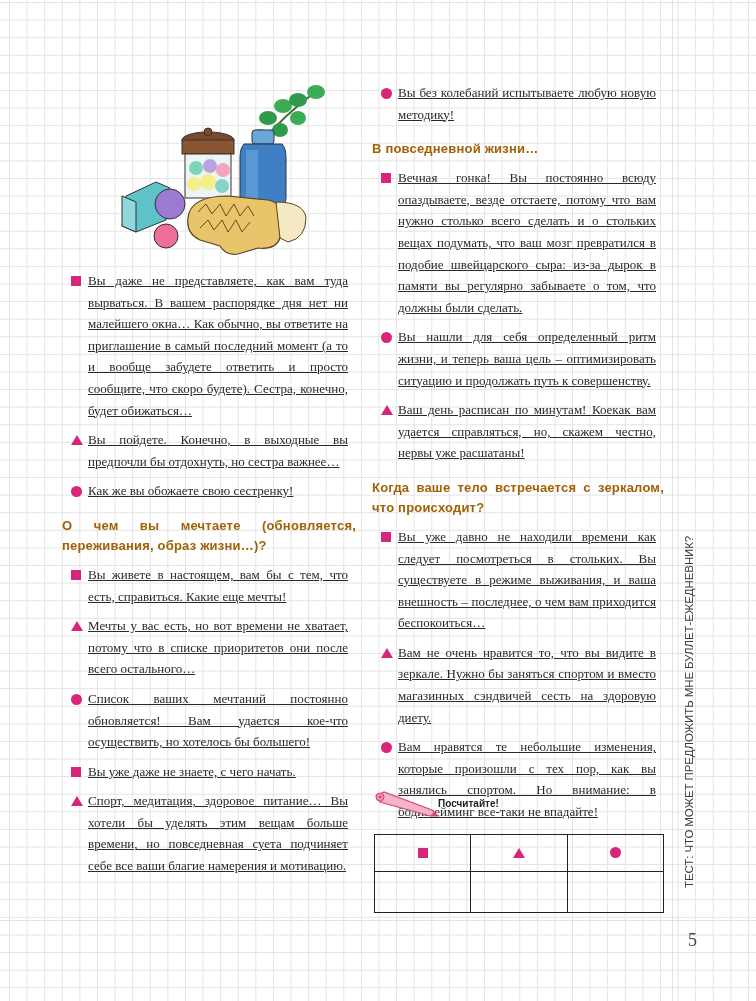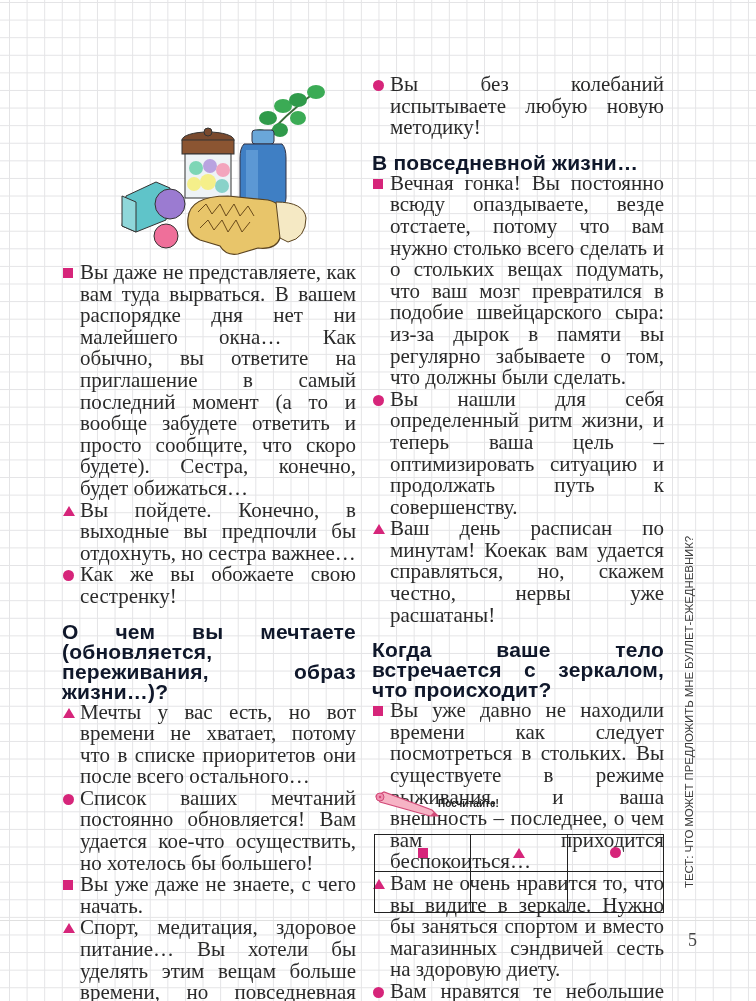--- a/index.html
+++ b/index.html
@@ -12,29 +12,29 @@
     background-size: 17.6px 17.6px;
     background-position: 9px 2px;
     font-family: "Liberation Serif", "DejaVu Serif", serif;
     color: #2a2a2a;
   }
   .col { position: absolute; }
   .col-left { left: 62px; top: 262px; width: 294px; }
   .col-right { left: 372px; top: 74px; width: 292px; }
   .heading {
     font-family: "Liberation Sans", "DejaVu Sans", sans-serif;
-    font-weight: bold; color: #0f172a; font-size: 21px;
+    font-weight: bold; color: #a16207; font-size: 13px;
     line-height: 20px; margin: 0; text-align: justify;
     letter-spacing: 0.2px;
   }
   .heading.spaced { margin-top: 14px; }
   .item {
     position: relative; padding-left: 18px;
-    font-size: 21px; line-height: 21.6px;
-    text-align: justify; margin: 0;
+    font-size: 13px; line-height: 21.6px;
+    text-align: justify; margin: 8px; text-decoration: underline;
   }
   .marker {
     position: absolute; left: 1px; top: 5px; width: 11px; height: 11px;
     display: inline-block;
   }
   .marker.square { background: #d6257a; width: 10px; height: 10px; top: 6px; }
   .marker.circle { background: #d6257a; border-radius: 50%; width: 11px; height: 11px; top: 6px; }
   .marker.triangle {
     width: 0; height: 0; background: none;
     border-left: 6px solid transparent; border-right: 6px solid transparent;
@@ -135,20 +135,21 @@
 <div class="col col-left">
 
   <div>
     <p class="item"><span class="marker square"></span><span>Вы даже не представляете, как вам туда вырваться. В вашем распорядке дня нет ни малейшего окна… Как обычно, вы ответите на приглашение в самый последний момент (а то и вообще забудете ответить и просто сообщите, что скоро будете). Сестра, конечно, будет обижаться…</span></p>
     <p class="item"><span class="marker triangle"></span><span>Вы пойдете. Конечно, в выходные вы предпочли бы отдохнуть, но сестра важнее…</span></p>
     <p class="item"><span class="marker circle"></span><span>Как же вы обожаете свою сестренку!</span></p>
   </div>
 
   <div>
     <p class="heading spaced">О чем вы мечтаете (обновляется, переживания, образ жизни…)?</p>
+    <p class="item"><span class="marker square"></span><span>Вы живете в настоящем, вам бы с тем, что есть, справиться. Какие еще мечты!</span></p>
     <p class="item"><span class="marker triangle"></span><span>Мечты у вас есть, но вот времени не хватает, потому что в списке приоритетов они после всего остального…</span></p>
     <p class="item"><span class="marker circle"></span><span>Список ваших мечтаний постоянно обновляется! Вам удается кое-что осуществить, но хотелось бы большего!</span></p>
   </div>
 
   <div>
     <p class="item"><span class="marker square"></span><span>Вы уже даже не знаете, с чего начать.</span></p>
     <p class="item"><span class="marker triangle"></span><span>Спорт, медитация, здоровое питание… Вы хотели бы уделять этим вещам больше времени, но повседневная суета подчиняет себе все ваши благие намерения и мотивацию.</span></p>
   </div>
 </div>
 

